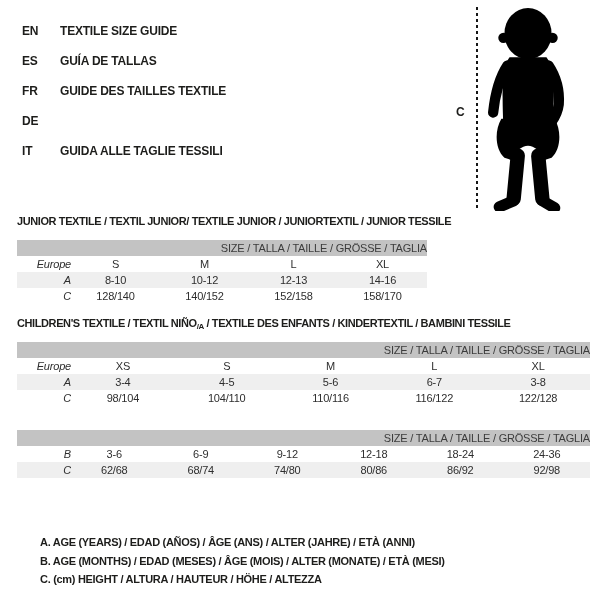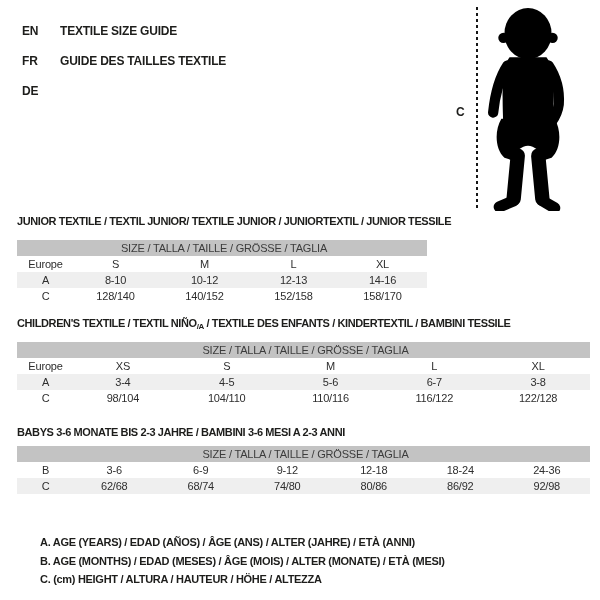--- a/index.html
+++ b/index.html
@@ -22,41 +22,49 @@
   #sec1{top:214px;width:410px;}
   #sec2{top:316px;width:573px;}
   #sec3{top:424px;width:573px;}
   .sec-title{font-weight:bold;font-size:11px;letter-spacing:-0.4px;line-height:14px;white-space:nowrap;}
   #sec1 .sec-title{margin-bottom:12px;}
   #sec2 .sec-title{margin-bottom:8px;}
   #sec3 .sec-title{line-height:16px;margin-bottom:6px;}
   .sub{font-size:8px;vertical-align:-2px;}
   table{width:100%;border-collapse:collapse;table-layout:fixed;font-size:11px;}
   td{height:16px;padding:0;text-align:center;color:#2e2e2e;letter-spacing:-0.2px;overflow:hidden;}
-  td.band{background:#c3c3c3;text-align:center;padding-left:4px;color:#3c3c3c;}
-  td.lbl{text-align:center;padding-left:3px;}
+  td.band{background:#c3c3c3;text-align:right;padding-left:4px;color:#3c3c3c;}
+  td.lbl{text-align:right;padding-left:3px;font-style:italic;}
   tr.shaded td{background:#efefef;}
   
   .footnotes{position:absolute;left:40px;top:533px;}
   .footnote{font-weight:bold;font-size:11px;letter-spacing:-0.3px;line-height:18.5px;white-space:nowrap;}
 </style>
 </head>
 <body>
 
 <div class="lang-block">
   <div class="lang-row">
     <span class="lang-code">EN</span>
     <span>TEXTILE SIZE GUIDE</span>
   </div>
   <div class="lang-row">
+    <span class="lang-code">ES</span>
+    <span>GUÍA DE TALLAS</span>
+  </div>
+  <div class="lang-row">
     <span class="lang-code">FR</span>
     <span>GUIDE DES TAILLES TEXTILE</span>
   </div>
   <div class="lang-row">
     <span class="lang-code">DE</span>
+  </div>
+  <div class="lang-row">
+    <span class="lang-code">IT</span>
+    <span>GUIDA ALLE TAGLIE TESSILI</span>
   </div>
 </div>
 
 <div class="figure">
   <div class="dash-line"></div>
   <div class="height-label">C</div>
   <svg class="baby-svg" width="82" height="205" viewBox="0 0 80 200">
     <g fill="#000000" stroke="none">
       <ellipse cx="40" cy="27" rx="23" ry="25"></ellipse>
       <circle cx="16" cy="31" r="5"></circle>
@@ -152,21 +160,20 @@
         <td>110/116</td>
         <td>116/122</td>
         <td>122/128</td>
       </tr>
     </tbody>
   </table>
 </div>
 
 <div class="section" id="sec3">
   <div class="sec-title">
-    <div>BABYS 3-6 MONATE BIS 2-3 JAHRE / BAMBINI 3-6 MESI A 2-3 ANNI</div>
   </div>
   <table>
     <colgroup>
         <col style="width:54px">
         <col>
         <col>
         <col>
         <col>
         <col>
         <col>

